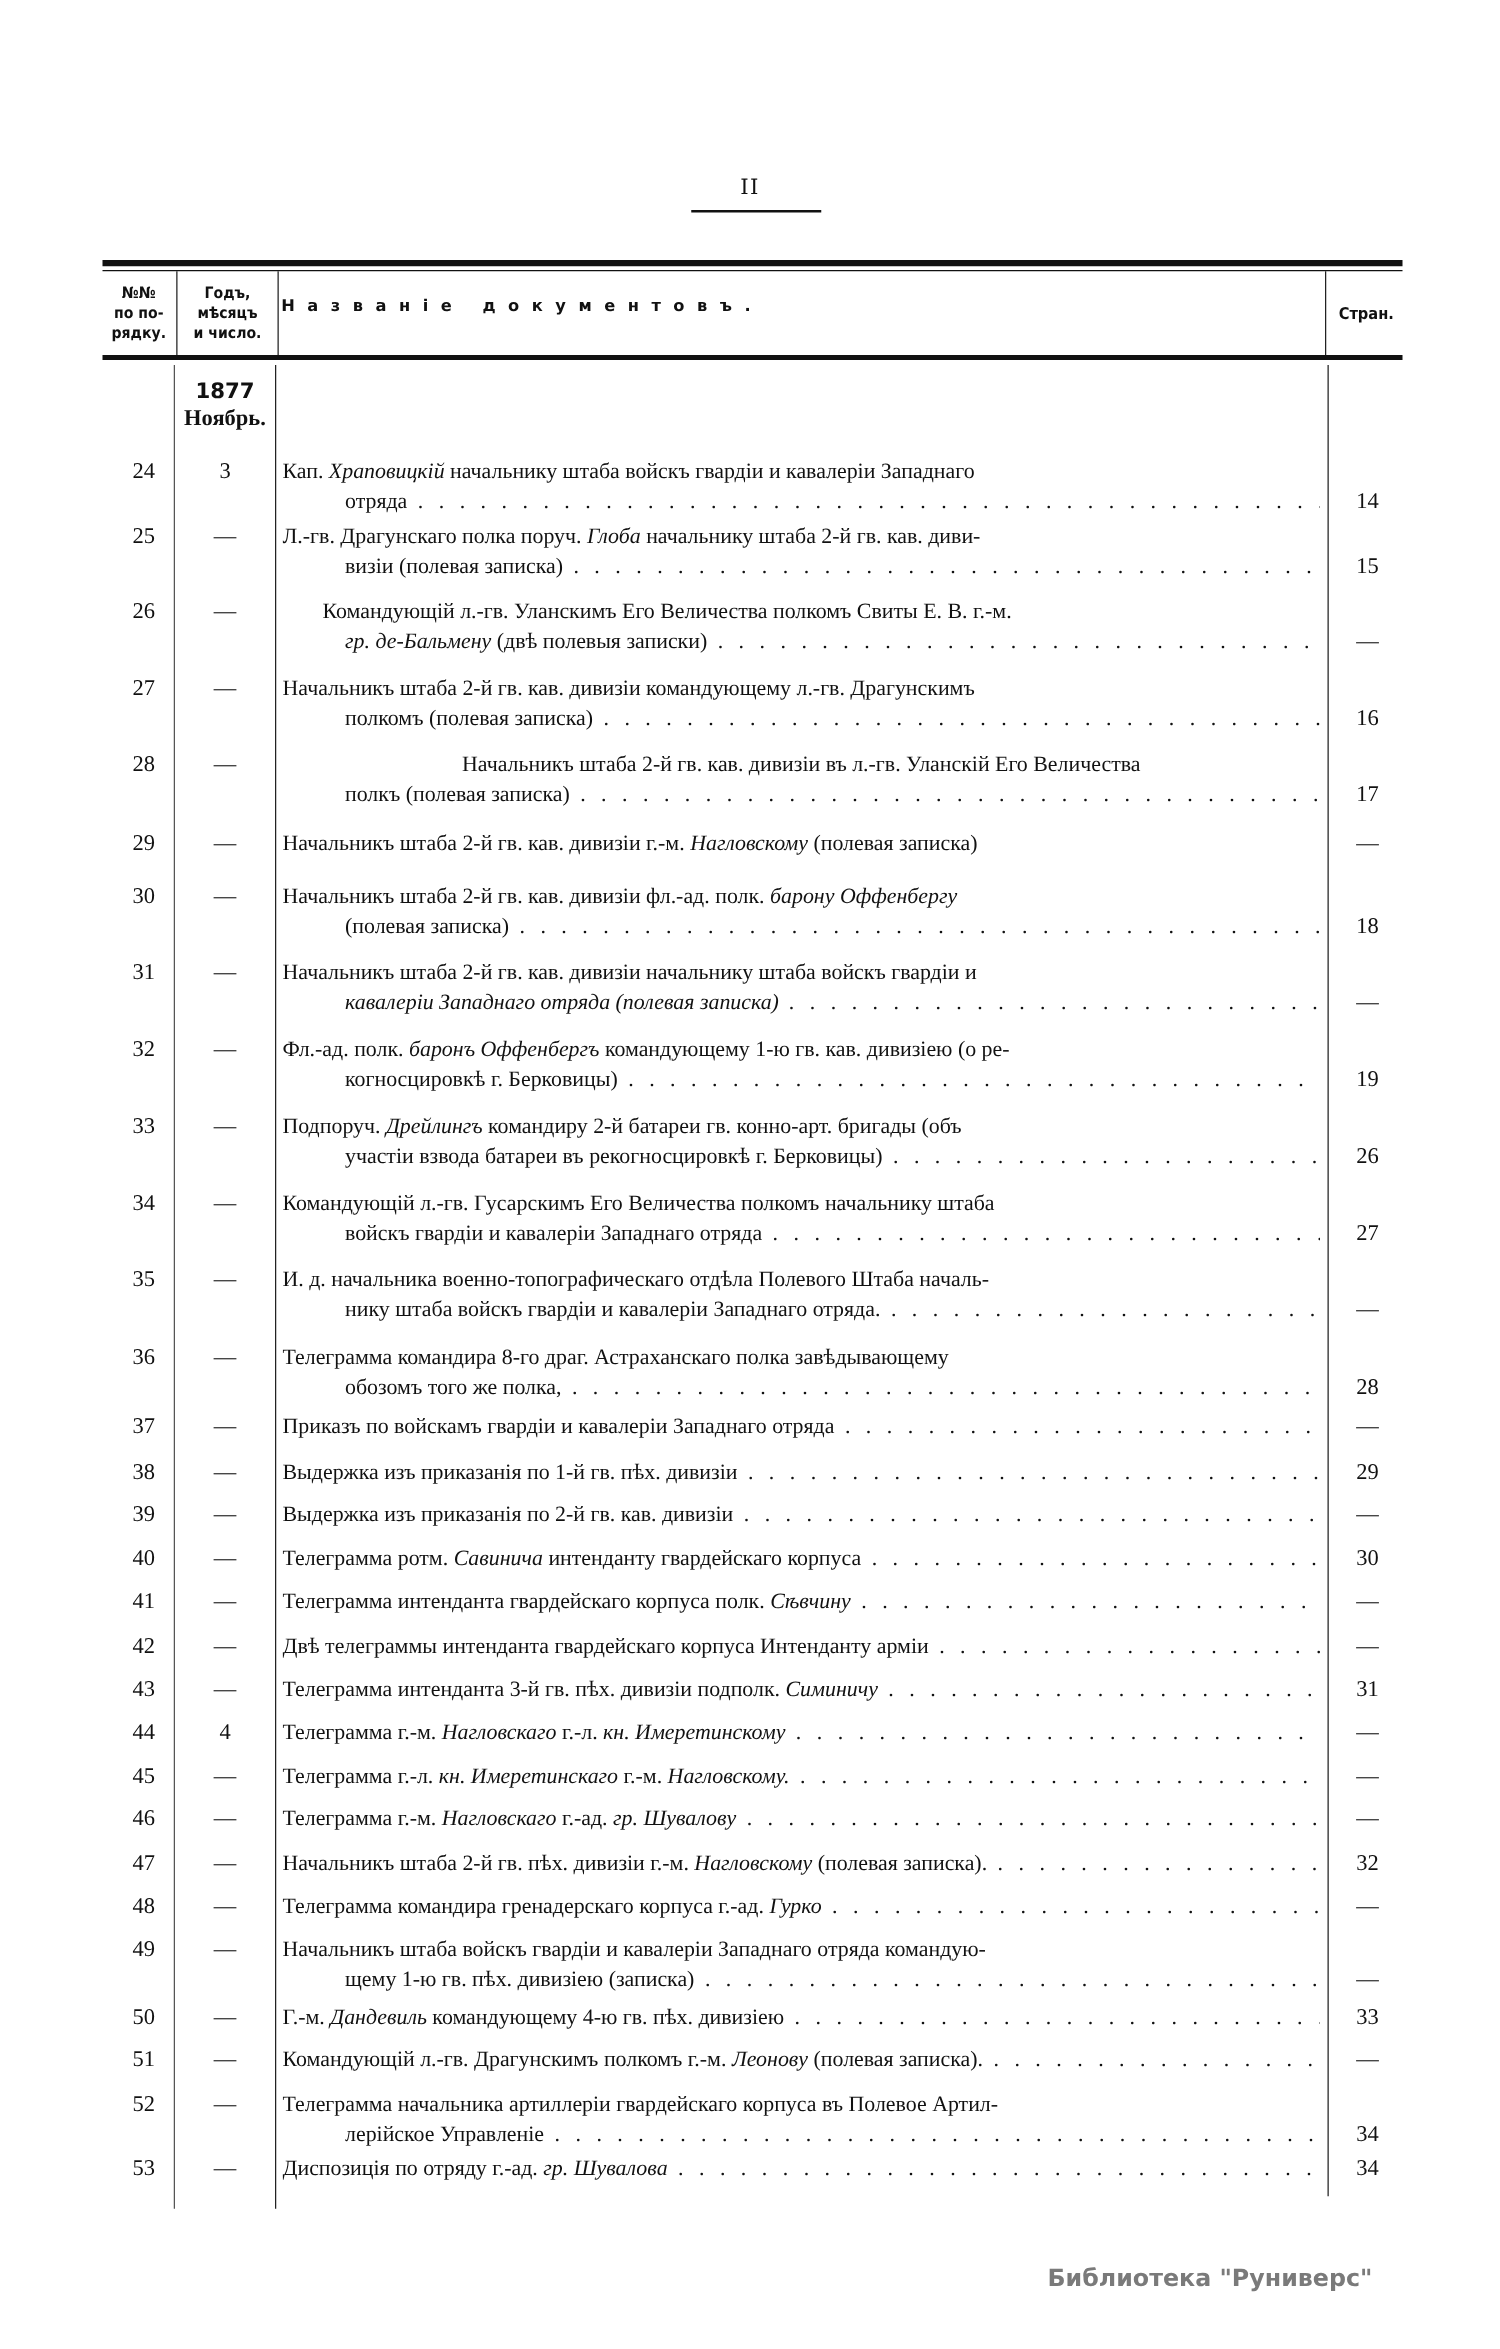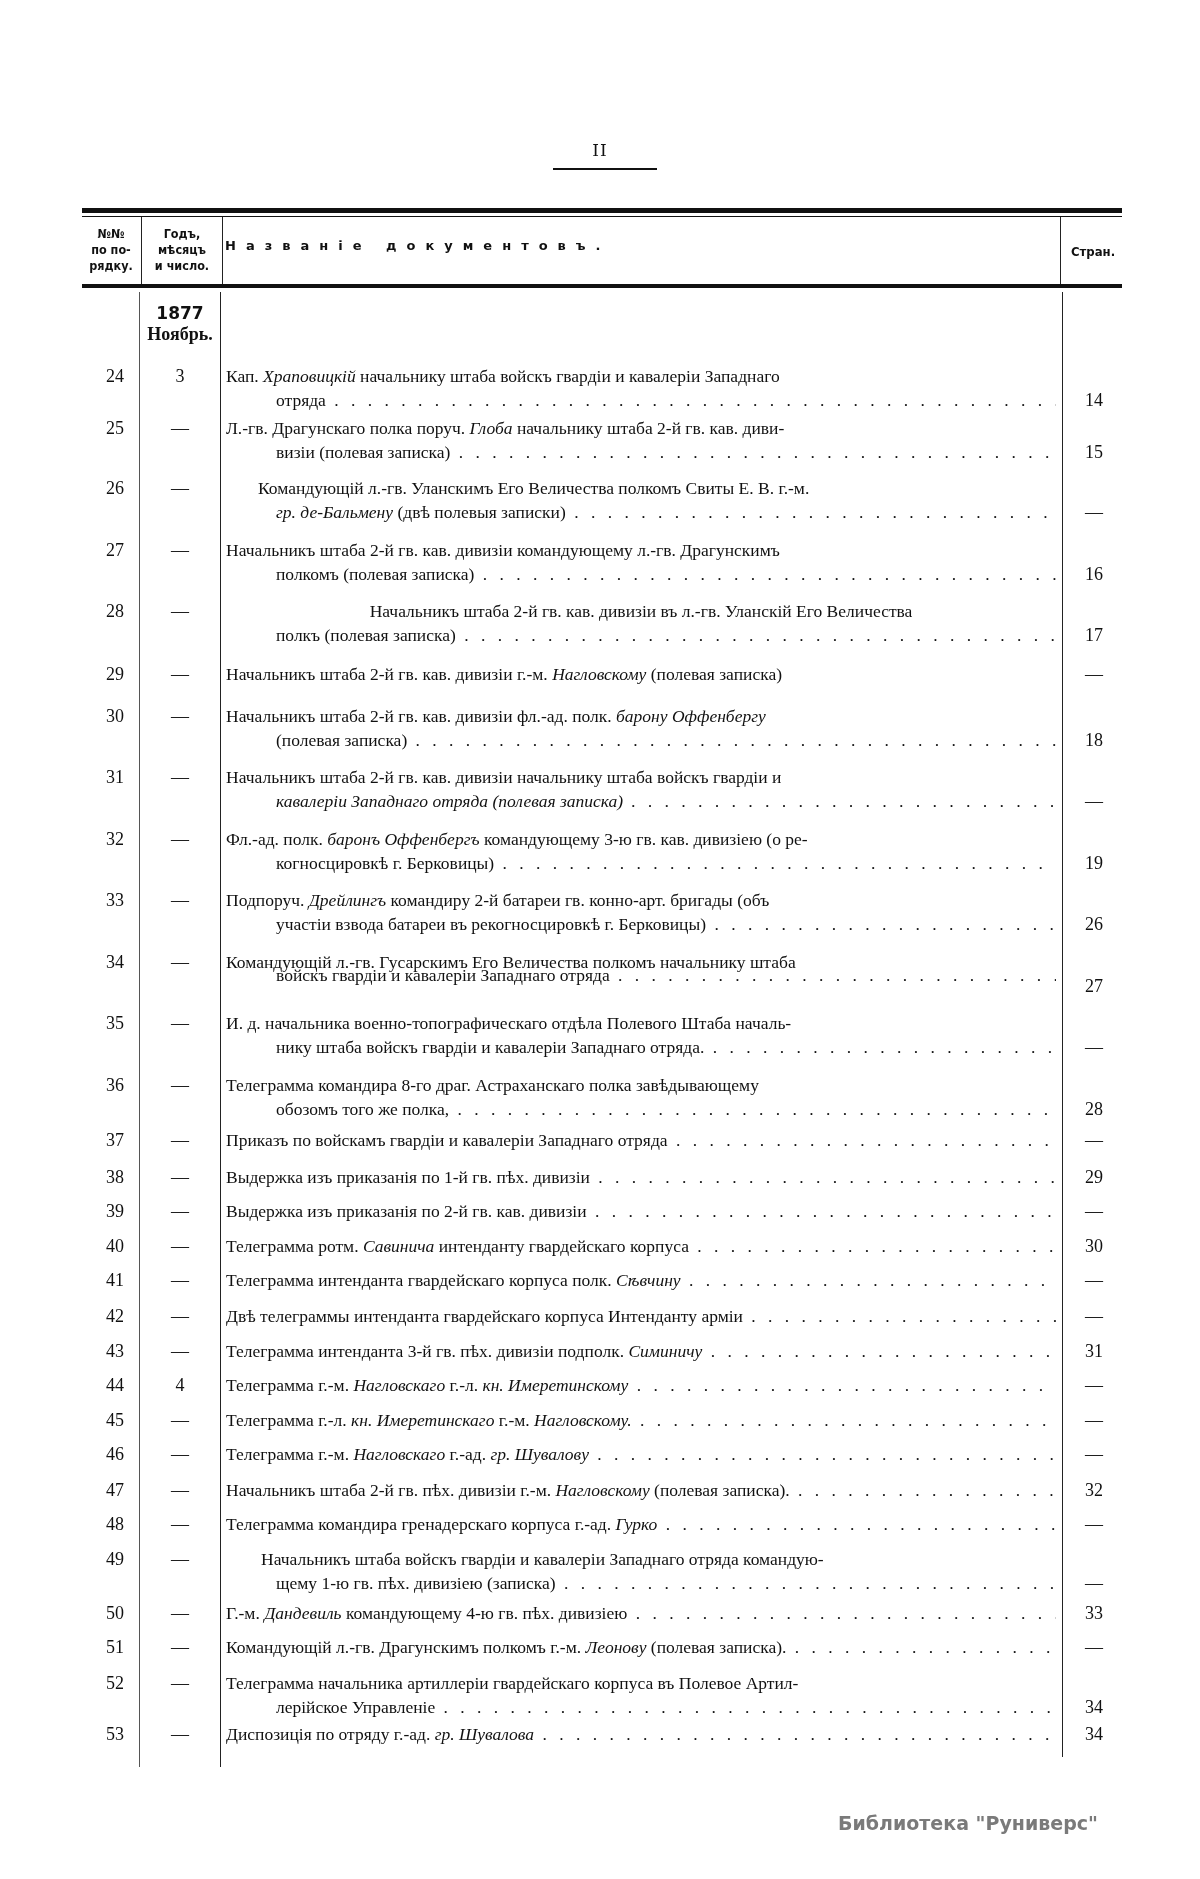--- a/index.html
+++ b/index.html
@@ -125,36 +125,36 @@
       <div class="entry" style="top: 767px;">
         <div class="num">31</div>
         <div class="date">—</div>
         <div class="line" style="top: 0px;"><span class="run">Начальникъ штаба 2-й гв. кав. дивизіи начальнику штаба войскъ гвардіи и</span></div>
         <div class="line indent dotted dotted" style="top: 24px; font-style: italic;"><span class="run">кавалеріи Западнаго отряда (полевая записка)</span></div>
         <div class="pg" style="top: 24px;">—</div>
       </div>
       <div class="entry" style="top: 829px;">
         <div class="num">32</div>
         <div class="date">—</div>
-        <div class="line" style="top: 0px;"><span class="run">Фл.-ад. полк. </span><span class="run italic">баронъ Оффенбергъ</span><span class="run"> командующему 3-ю гв. кав. дивизіею (о ре-</span></div>
+        <div class="line" style="top: 0px;"><span class="run">Фл.-ад. полк. </span><span class="run italic">баронъ Оффенбергъ</span><span class="run"> командующему 1-ю гв. кав. дивизіею (о ре-</span></div>
         <div class="line indent dotted" style="top: 24px;"><span class="run">когносцировкѣ г. Берковицы)</span></div>
         <div class="pg" style="top: 24px;">19</div>
       </div>
       <div class="entry" style="top: 890px;">
         <div class="num">33</div>
         <div class="date">—</div>
         <div class="line" style="top: 0px;"><span class="run">Подпоруч. </span><span class="run italic">Дрейлингъ</span><span class="run"> командиру 2-й батареи гв. конно-арт. бригады (объ</span></div>
         <div class="line indent dotted" style="top: 24px;"><span class="run">участіи взвода батареи въ рекогносцировкѣ г. Берковицы)</span></div>
         <div class="pg" style="top: 24px;">26</div>
       </div>
       <div class="entry" style="top: 952px;">
         <div class="num">34</div>
         <div class="date">—</div>
         <div class="line" style="top: 0px;"><span class="run">Командующій л.-гв. Гусарскимъ Его Величества полкомъ начальнику штаба</span></div>
-        <div class="line indent dotted dotted" style="top: 13px; text-align: center;"><span class="run">войскъ гвардіи и кавалеріи Западнаго отряда</span></div>
+        <div class="line indent dotted dotted" style="top: 24px; text-align: center;"><span class="run">войскъ гвардіи и кавалеріи Западнаго отряда</span></div>
         <div class="pg" style="top: 24px;">27</div>
       </div>
       <div class="entry" style="top: 1013px;">
         <div class="num">35</div>
         <div class="date">—</div>
         <div class="line" style="top: 0px;"><span class="run">И. д. начальника военно-топографическаго отдѣла Полевого Штаба началь-</span></div>
         <div class="line indent dotted dotted" style="top: 24px;"><span class="run">нику штаба войскъ гвардіи и кавалеріи Западнаго отряда.</span></div>
         <div class="pg" style="top: 24px;">—</div>
       </div>
       <div class="entry" style="top: 1075px;">
@@ -232,21 +232,21 @@
       </div>
       <div class="entry" style="top: 1514px;">
         <div class="num">48</div>
         <div class="date">—</div>
         <div class="line dotted" style="top: 0px;"><span class="run">Телеграмма командира гренадерскаго корпуса г.-ад. </span><span class="run italic">Гурко</span></div>
         <div class="pg" style="top: 0px;">—</div>
       </div>
       <div class="entry" style="top: 1549px;">
         <div class="num">49</div>
         <div class="date">—</div>
-        <div class="line" style="top: 0px; margin-left: 35px;"><span class="run">Начальникъ штаба войскъ гвардіи и кавалеріи Западнаго отряда командую-</span></div>
+        <div class="line" style="top: 0px;"><span class="run">Начальникъ штаба войскъ гвардіи и кавалеріи Западнаго отряда командую-</span></div>
         <div class="line indent dotted dotted" style="top: 24px;"><span class="run">щему 1-ю гв. пѣх. дивизіею (записка)</span></div>
         <div class="pg" style="top: 24px;">—</div>
       </div>
       <div class="entry" style="top: 1603px;">
         <div class="num">50</div>
         <div class="date">—</div>
         <div class="line dotted" style="top: 0px;"><span class="run">Г.-м. </span><span class="run italic">Дандевиль</span><span class="run"> командующему 4-ю гв. пѣх. дивизіею</span></div>
         <div class="pg" style="top: 0px;">33</div>
       </div>
       <div class="entry" style="top: 1637px;">

